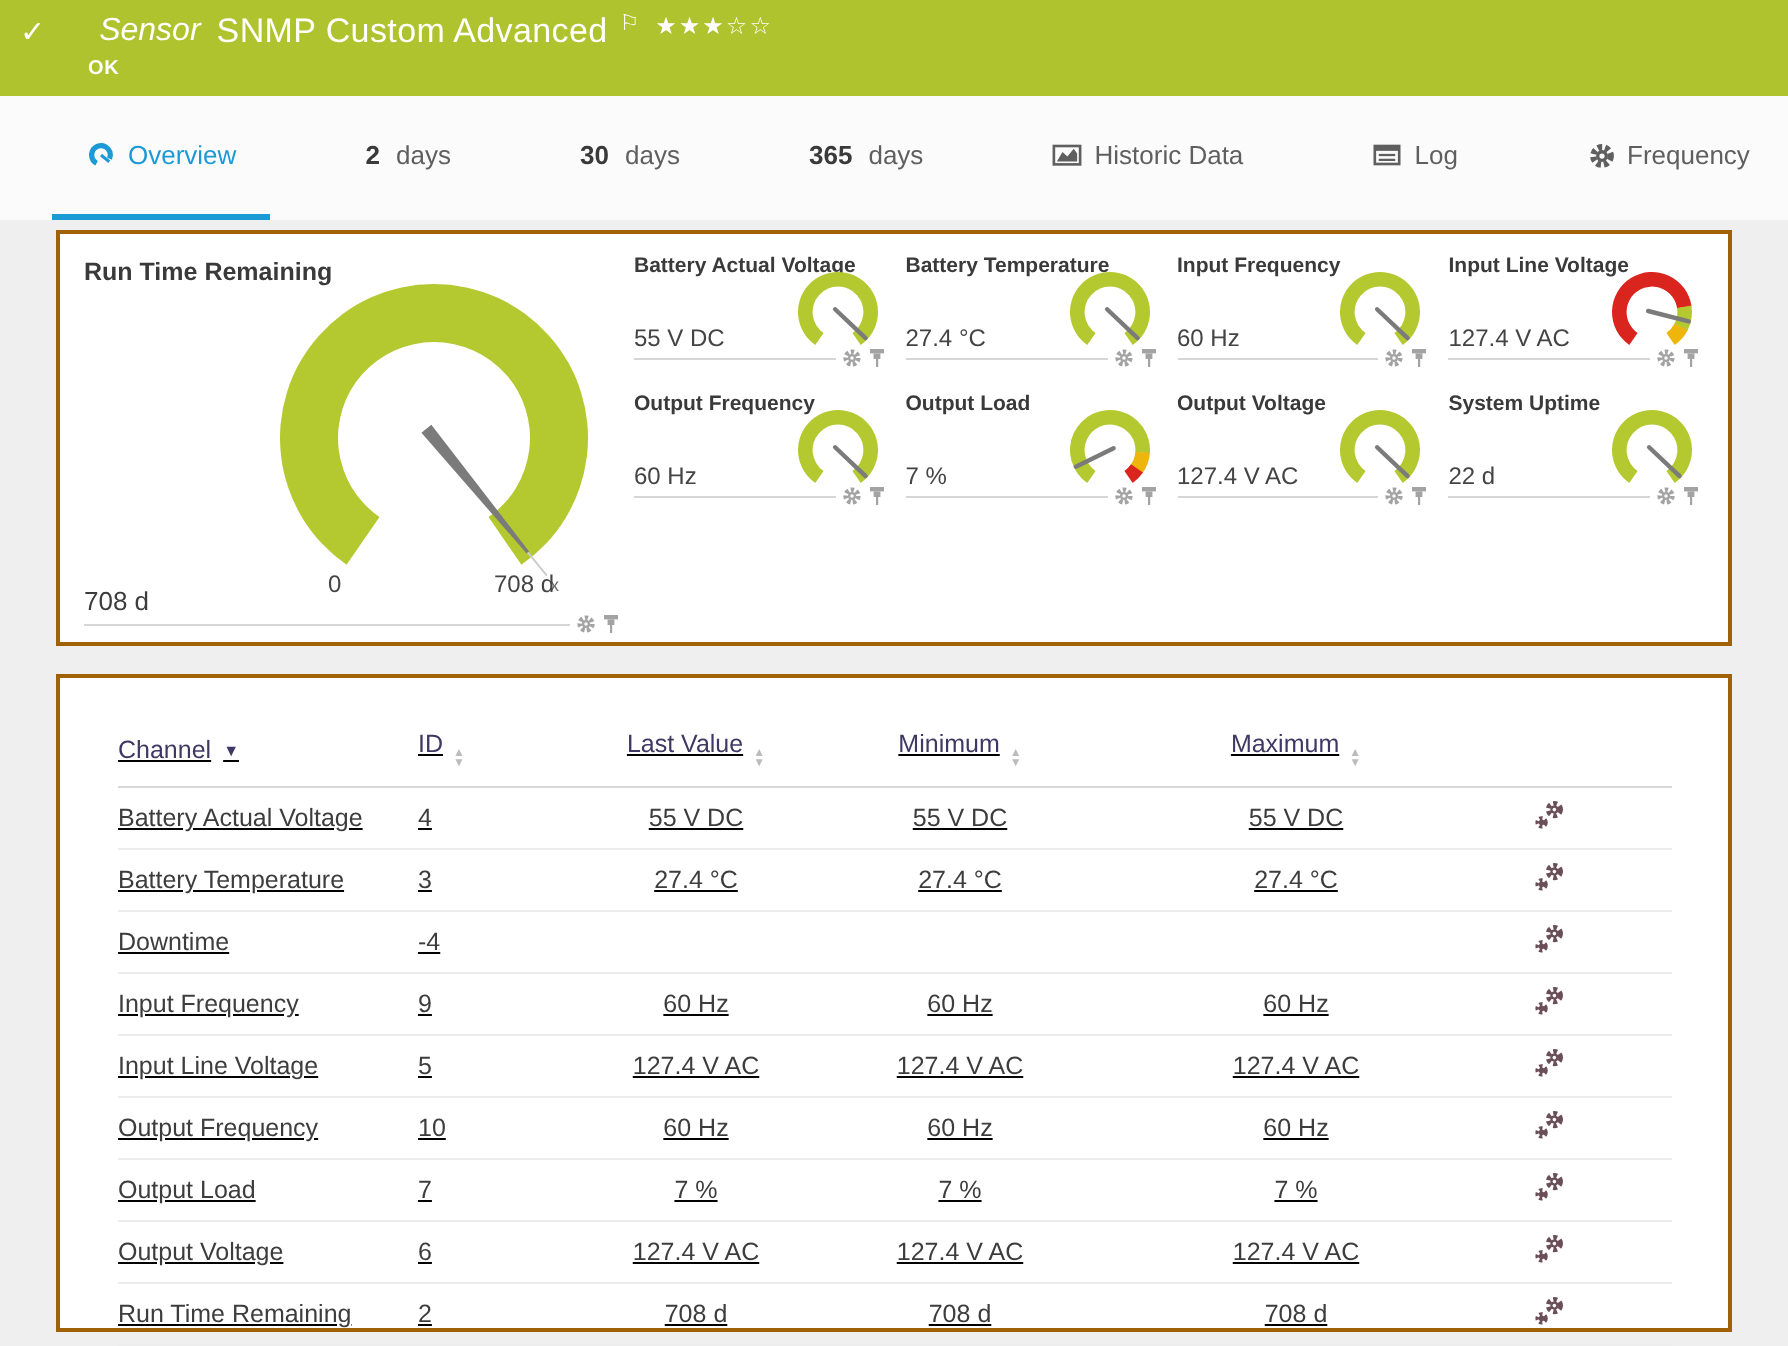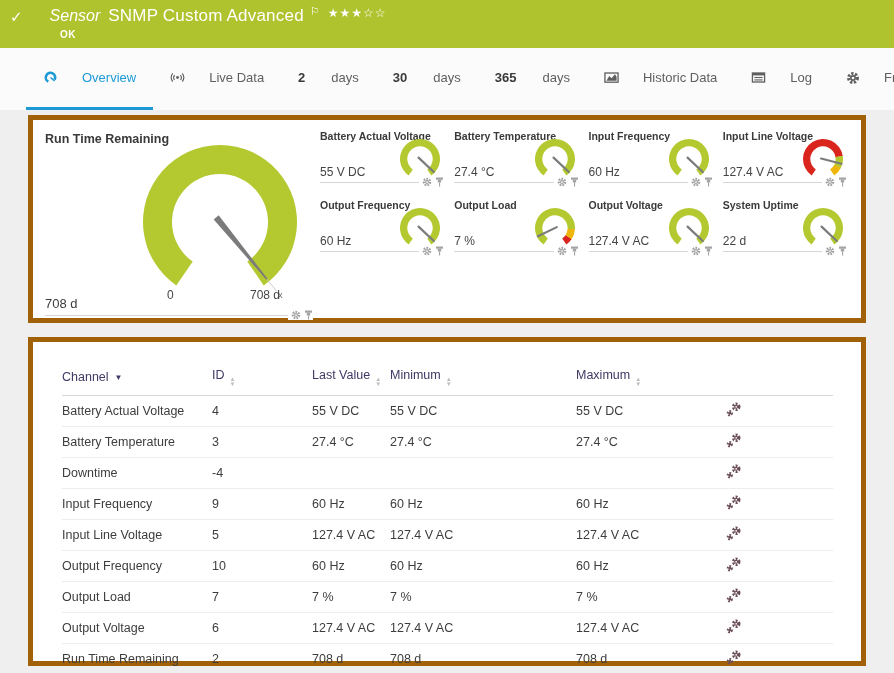--- a/index.html
+++ b/index.html
@@ -10,37 +10,37 @@
     -webkit-font-smoothing:antialiased;
   }
   
   .topbar{position:absolute;left:0;top:0;width:894px;height:48px;background:var(--ok,#aec32d);color:#fff;}
   .topbar-row{position:absolute;left:10px;top:6px;display:flex;align-items:center;gap:8px;}
   .check{font-size:15px;font-weight:bold;line-height:1;}
   .kind{font-style:italic;font-size:16px;margin-left:19px;}
   .sensor-title{font-size:17px;letter-spacing:.2px;}
   .flag{font-size:11px;margin-top:-10px;margin-left:-2px;}
   .stars{font-size:12px;letter-spacing:1px;margin-top:-7px;}
-  .status-ok{position:absolute;left:60px;top:29px;font-size:10px;font-weight:bold;color:#fff;letter-spacing:.4px;}
+  .status-ok{position:absolute;left:44px;top:29px;font-size:10px;font-weight:bold;color:#fff;letter-spacing:.4px;}
   
   .tabbar{
     position:absolute;left:0;top:48px;width:894px;height:62px;background:#fbfbfb;
     display:flex;align-items:stretch;justify-content:space-between;
     padding:0 2px 0 26px;box-sizing:border-box;
   }
-  .tab{display:flex;align-items:center;gap:24px;padding:0 17px;font-size:13px;color:#5f5f5f;cursor:pointer;
+  .tab{display:flex;align-items:center;gap:6px;padding:0 17px;font-size:13px;color:#5f5f5f;cursor:pointer;
     border-bottom:3px solid transparent;box-sizing:border-box;white-space:nowrap;}
   .tab.active{color:var(--blue,#1c9ad6);border-bottom-color:var(--blue,#1c9ad6);}
   .tab.active .tab-label{color:var(--blue,#1c9ad6);}
   .tab-icon{display:inline-flex;line-height:0;color:inherit;}
   .tab-num{color:#3a3a3a;font-weight:bold;margin-right:2px;}
   
-  .panel{position:absolute;left:28px;right:28px;background:#fff;border:5px solid #a16207;box-sizing:border-box;}
+  .panel{position:absolute;left:28px;right:28px;background:#fff;border:2px solid #a16207;box-sizing:border-box;}
   .panel-gauges{top:115px;height:208px;}
-  .panel-table{top:337px;bottom:7px;}
+  .panel-table{top:337px;bottom:7px;text-decoration:underline;}
   
   .big-tile{position:absolute;left:12px;top:10px;width:268px;height:185px;border-bottom:1px solid #d6d6d6;}
   .big-title{position:absolute;left:0;top:2px;font-size:12.5px;font-weight:bold;color:#3a3a3a;}
   .big-gauge{position:absolute;right:8px;top:12px;line-height:0;}
   .scale-min{position:absolute;left:122px;top:158px;font-size:12px;color:#454545;}
   .scale-max{position:absolute;left:205px;top:158px;font-size:12px;color:#454545;}
   .big-value{position:absolute;left:0;bottom:4px;font-size:13px;color:#3c3c3c;}
   
   .tile-grid{position:absolute;left:287px;right:14px;top:9px;display:grid;
     grid-template-columns:repeat(4,1fr);column-gap:10px;row-gap:15px;}
@@ -49,21 +49,21 @@
   .tile-gauge{position:absolute;right:1px;top:8px;line-height:0;}
   .tile-value{position:absolute;left:0;bottom:3px;font-size:12px;color:#444;}
   .tile-icons{position:absolute;right:0;bottom:-5px;display:flex;gap:3px;align-items:center;
     color:#a3a3a3;background:#fff;padding-left:3px;line-height:0;}
   .tile-icons .ic{display:inline-flex;line-height:0;cursor:pointer;}
   
   .table-wrap{padding:18px 28px 0 29px;}
   table{width:100%;border-collapse:collapse;table-layout:fixed;}
   th{font-size:12.5px;font-weight:normal;color:#3f3864;padding:8px 0 9px;border-bottom:1px solid #d8d8d8;cursor:pointer;white-space:nowrap;}
   td{font-size:12.5px;color:#3d3d3d;padding:6px 0;border-bottom:1px solid #ededed;height:15px;white-space:nowrap;}
-  .al{text-align:left;} .ar{text-align:left;}
+  .al{text-align:left;} .ar{text-align:center;}
   .sortd{font-size:8px;color:#3f3864;margin-left:6px;vertical-align:1px;}
   .sorts{display:inline-flex;flex-direction:column;margin-left:5px;vertical-align:-2px;}
   .sorts i{font-style:normal;font-size:6px;line-height:4.5px;color:#bcbcbc;}
   .chset{display:inline-flex;line-height:0;cursor:pointer;color:#6b4f58;padding-right:10px;}
 </style>
 </head>
 <body style="--ok: #aec32d; --blue: #1c9ad6;">
 
 <div class="app">
 
@@ -80,34 +80,20 @@
 
   <nav class="tabbar" id="tabbar">
       <a class="tab active">
         <span class="tab-icon">
           <svg width="15" height="15" viewBox="0 0 16 16">
             <circle cx="8" cy="8" r="5" fill="none" stroke="currentColor" stroke-width="2.8" stroke-dasharray="23 9" transform="rotate(118 8 8)"></circle>
             <line x1="8" y1="8" x2="12.4" y2="11.6" stroke="currentColor" stroke-width="1.6"></line>
           </svg>
         </span>
         <span class="tab-label">Overview</span>
-      </a>
-      <a class="tab">
-        <span class="tab-icon">
-          <svg width="15" height="15" viewBox="0 0 16 16">
-            <g fill="none" stroke="currentColor" stroke-width="1.2">
-              <path d="M4.8 5.4a4.4 4.4 0 0 0 0 5.2"></path>
-              <path d="M2.9 3.7a7 7 0 0 0 0 8.6"></path>
-              <path d="M11.2 5.4a4.4 4.4 0 0 1 0 5.2"></path>
-              <path d="M13.1 3.7a7 7 0 0 1 0 8.6"></path>
-            </g>
-            <circle cx="8" cy="8" r="1.5" fill="currentColor"></circle>
-          </svg>
-        </span>
-        <span class="tab-label">Live Data</span>
       </a>
       <a class="tab">
         <span class="tab-num">2</span>
         <span class="tab-label">days</span>
       </a>
       <a class="tab">
         <span class="tab-num">30</span>
         <span class="tab-label">days</span>
       </a>
       <a class="tab">

